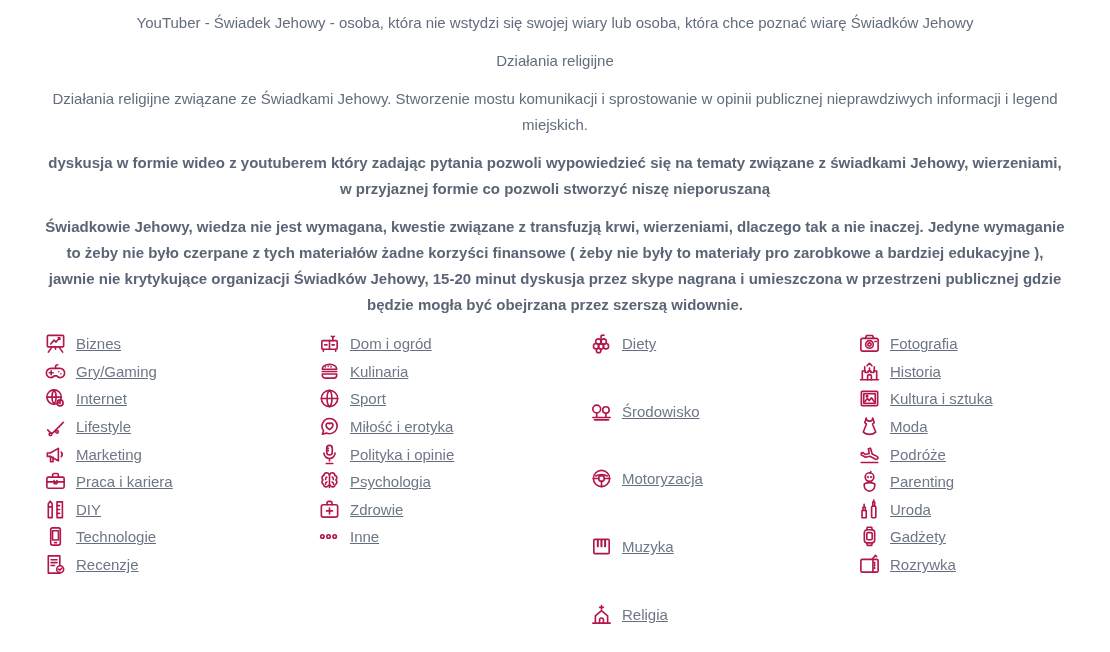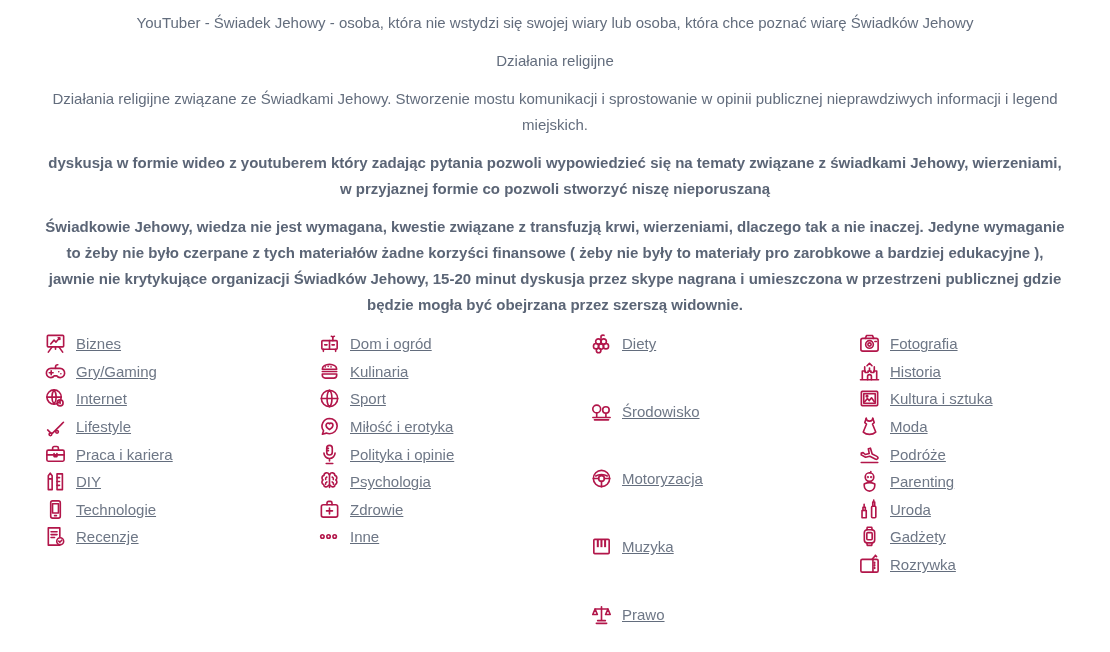--- a/index.html
+++ b/index.html
@@ -76,20 +76,30 @@
               <path d="M3.8 15.6l2.9 2.8c.8.8 2 .8 2.8 0l9.2-9.2M18.3 9.6l2-2"></path>
               <circle cx="6.7" cy="20.2" r="1.4"></circle>
               <circle cx="13.6" cy="17.6" r="1.4"></circle>
             </svg>
           </span>
           <span class="cat-label">Lifestyle</span>
         </div>
         <div class="cat-item">
           <span class="cat-icon">
             <svg viewBox="0 0 24 24" fill="none" stroke="currentColor" stroke-width="1.7" stroke-linecap="round" stroke-linejoin="round">
+              <path d="M3.5 10.4v3.6h3l8.5 4.6V5.6l-8.5 4.8h-3z"></path>
+              <path d="M6.8 14v5.6h2.6v-4.8"></path>
+              <path d="M18 9.4c1.1 1.3 1.1 3.6 0 4.9"></path>
+            </svg>
+          </span>
+          <span class="cat-label">Marketing</span>
+        </div>
+        <div class="cat-item">
+          <span class="cat-icon">
+            <svg viewBox="0 0 24 24" fill="none" stroke="currentColor" stroke-width="1.7" stroke-linecap="round" stroke-linejoin="round">
               <rect x="3" y="7.4" width="18" height="11.6" rx="1.4"></rect>
               <path d="M9 7.4V5.3c0-.9.7-1.6 1.6-1.6h2.8c.9 0 1.6.7 1.6 1.6v2.1M3 12.4h18M10.5 11v3.2h3V11"></path>
             </svg>
           </span>
           <span class="cat-label">Praca i kariera</span>
         </div>
         <div class="cat-item">
           <span class="cat-icon">
             <svg viewBox="0 0 24 24" fill="none" stroke="currentColor" stroke-width="1.7" stroke-linecap="round" stroke-linejoin="round">
               <path d="M6.5 3.3l2 2.7v14.5h-4V6l2-2.7zM4.5 9.2h4"></path>
@@ -238,29 +248,20 @@
         <div class="cat-item">
           <span class="cat-icon">
             <svg viewBox="0 0 24 24" fill="none" stroke="currentColor" stroke-width="1.7" stroke-linecap="round" stroke-linejoin="round">
               <rect x="4" y="4.5" width="16" height="15" rx="1"></rect>
               <rect x="7.1" y="4.5" width="2.1" height="8.2" fill="currentColor" stroke="none"></rect>
               <rect x="10.9" y="4.5" width="2.1" height="8.2" fill="currentColor" stroke="none"></rect>
               <rect x="14.7" y="4.5" width="2.1" height="8.2" fill="currentColor" stroke="none"></rect>
             </svg>
           </span>
           <span class="cat-label">Muzyka</span>
-        </div>
-        <div class="cat-item">
-          <span class="cat-icon">
-            <svg viewBox="0 0 24 24" fill="none" stroke="currentColor" stroke-width="1.7" stroke-linecap="round" stroke-linejoin="round">
-              <path d="M12 4v14.4M8 18.4h8M6.6 21.2h10.8M5.3 6.3h13.4"></path>
-              <path d="M5.3 6.3L2.9 12h4.8L5.3 6.3zM18.7 6.3L16.3 12h4.8l-2.4-5.7z"></path>
-            </svg>
-          </span>
-          <span class="cat-label">Prawo</span>
         </div>
         <div class="cat-item">
           <span class="cat-icon">
             <svg viewBox="0 0 24 24" fill="none" stroke="currentColor" stroke-width="1.7" stroke-linecap="round" stroke-linejoin="round">
               <path d="M12 2.6v3.8M10.1 4.5h3.8"></path>
               <path d="M5.6 21v-7.6L12 8l6.4 5.4V21"></path>
               <path d="M3 21h18M10 21v-3.4a2 2 0 0 1 4 0V21"></path>
             </svg>
           </span>
           <span class="cat-label">Religia</span>

